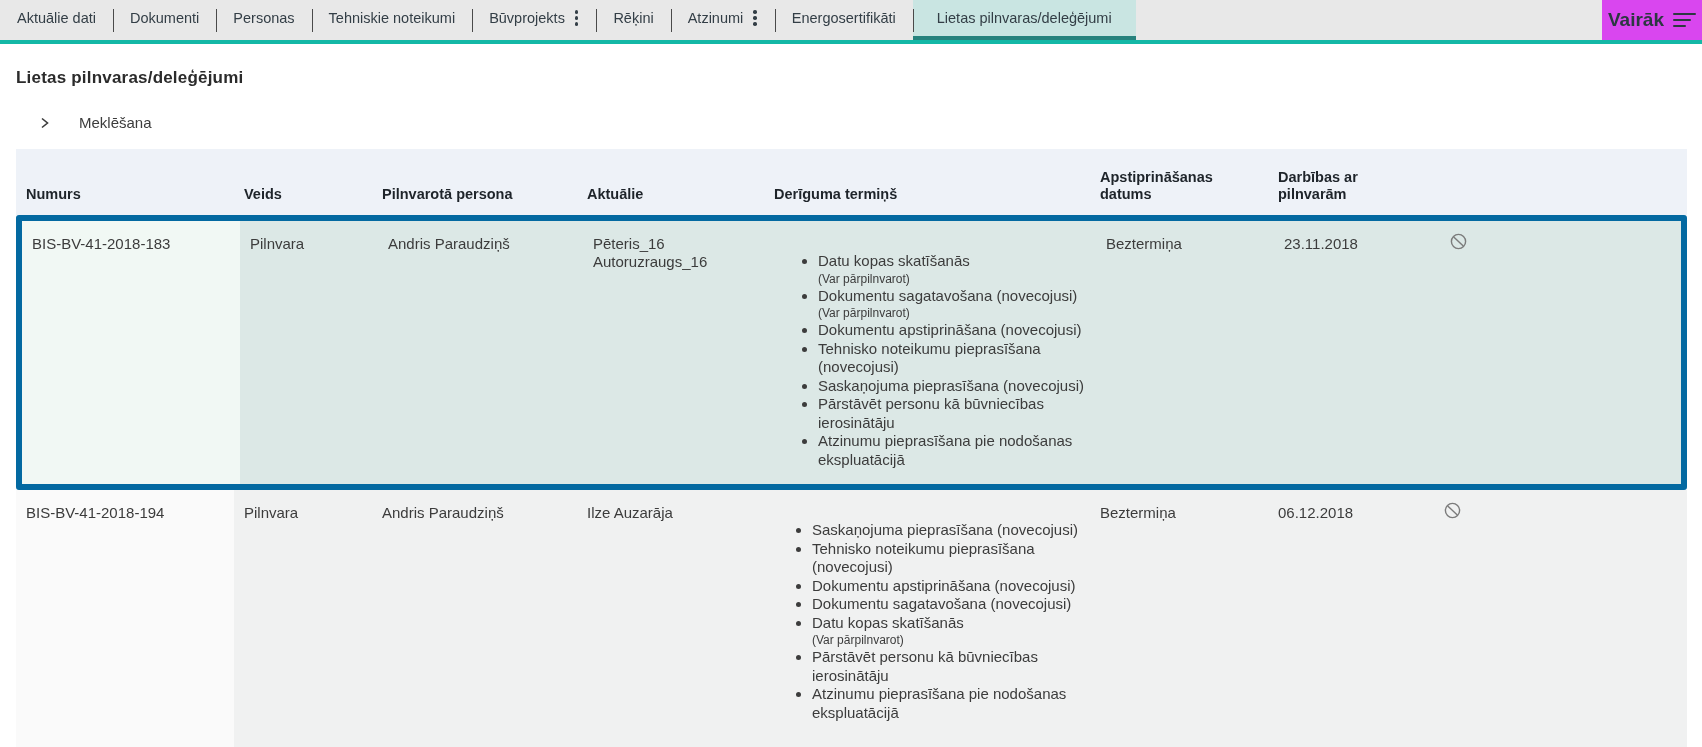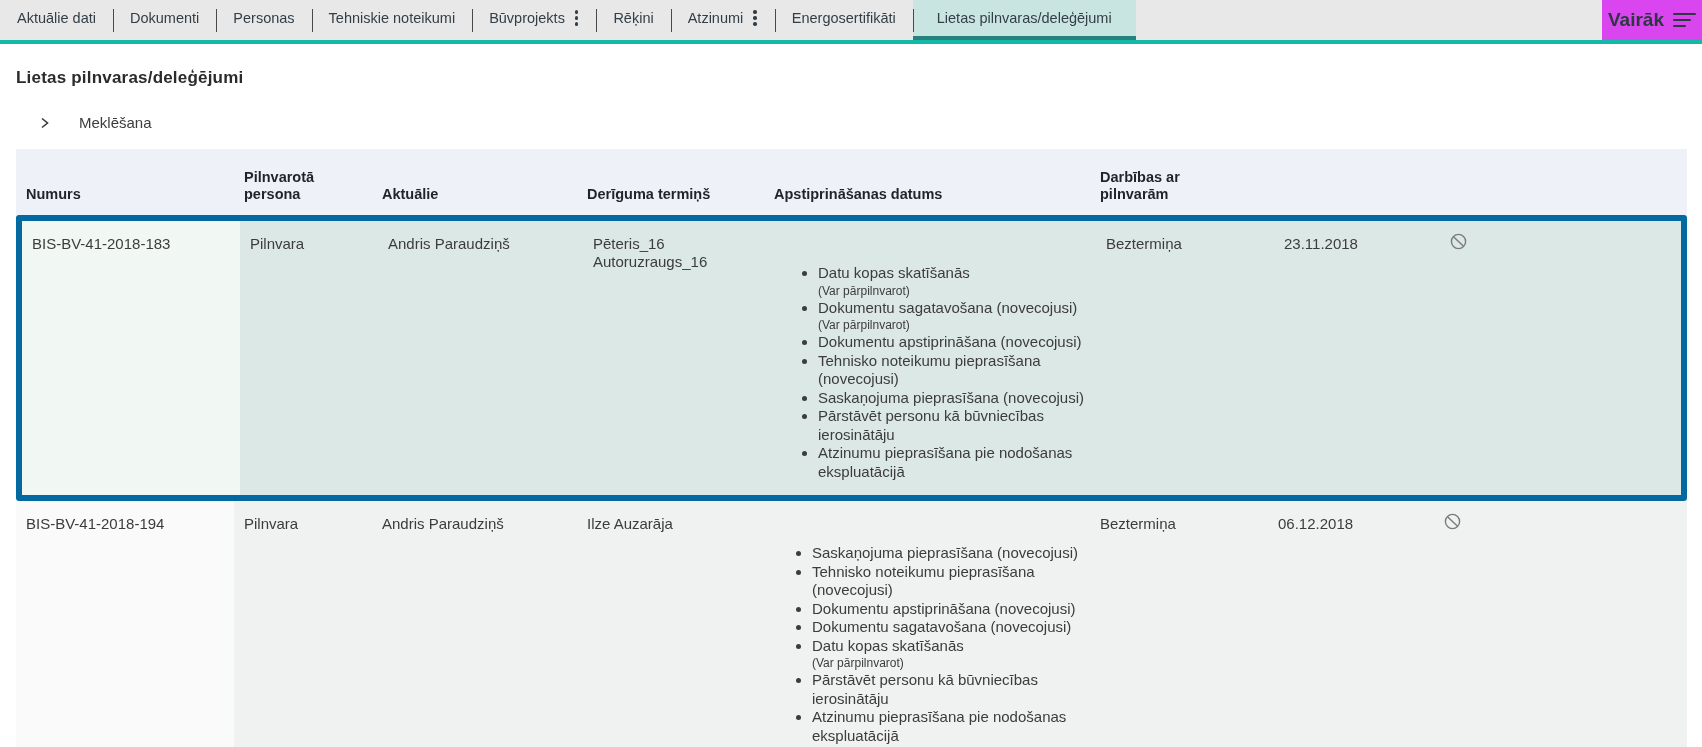--- a/index.html
+++ b/index.html
@@ -33,21 +33,21 @@
   .th{display:flex;align-items:flex-end;padding:0 10px 12px 10px;font-size:14.5px;font-weight:700;color:#1e242a;line-height:17px}
   .th-narrow{display:block;max-width:100px}
   .row{min-height:275px;cursor:pointer}
   .cell{padding:14px 10px;font-size:15px;line-height:18px}
   .row-selected{border:6px solid #0369a1;border-radius:3px}
   .row-selected .cell{background:#dce8e6}
   .row-selected .cell-number{background:#f1f8f4}
   .row-plain{min-height:295px}
   .row-plain .cell{background:#f0f1f1}
   .row-plain .cell-number{background:#fafafa}
-  .rights{list-style:disc outside;margin:29px 0 0 0;padding-left:38px}
+  .rights{list-style:disc outside;margin:17px 0 0 0;padding-left:38px}
   .rights li{max-width:278px;margin:0;color:#3c3c3c}
   .right-text{font-size:15px;line-height:18.5px}
   .right-note{font-size:12px;line-height:16px}
   .cell-actions{padding-top:12px;padding-left:12px}
 </style>
 </head>
 <body>
 
 <header class="tabbar">
   <nav class="tabs">
@@ -105,20 +105,21 @@
   <div class="search-toggle">
     <svg width="13" height="14" viewBox="0 0 13 14">
       <polyline points="4,2.5 9.5,7 4,11.5" fill="none" stroke="#3c3c3c" stroke-width="1.6"></polyline>
     </svg>
     <span>Meklēšana</span>
   </div>
 
   <section class="table">
     <div class="thead">
       <div class="th">Numurs</div>
+      <div class="th">Veids</div>
       <div class="th">Pilnvarotā persona</div>
       <div class="th">Aktuālie</div>
       <div class="th">Derīguma termiņš</div>
       <div class="th">Apstiprināšanas datums</div>
       <div class="th">
         <span class="th-narrow">Darbības ar pilnvarām</span>
       </div>
     </div>
 
     <div class="row row-selected">

